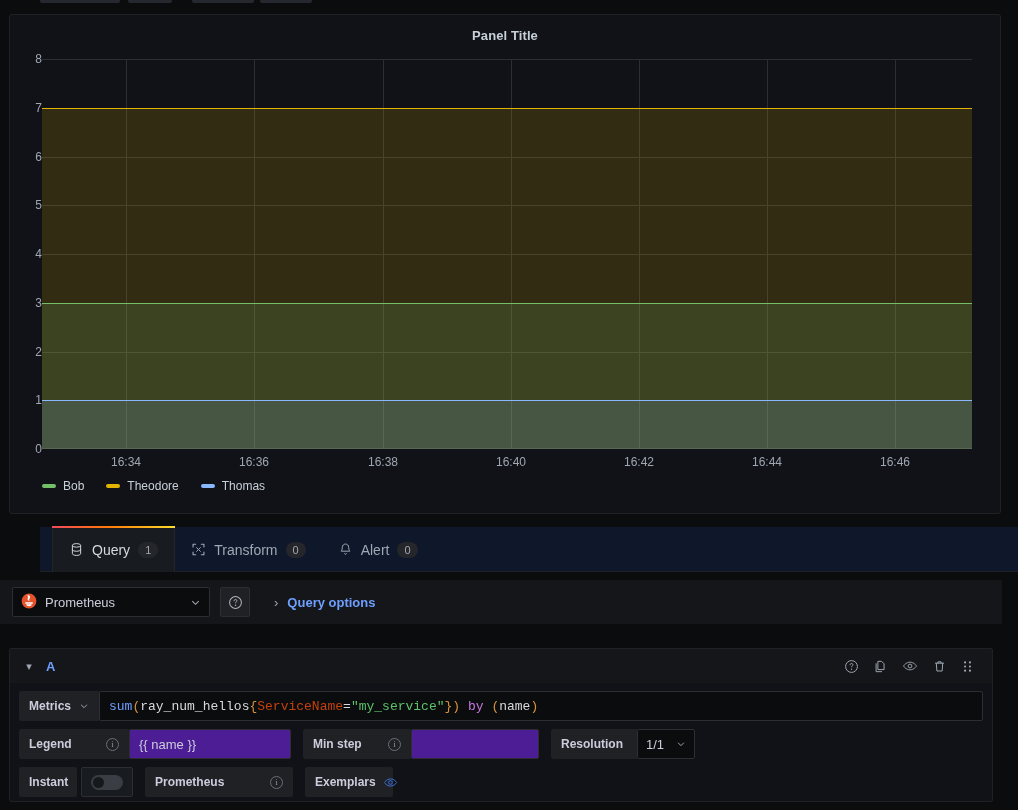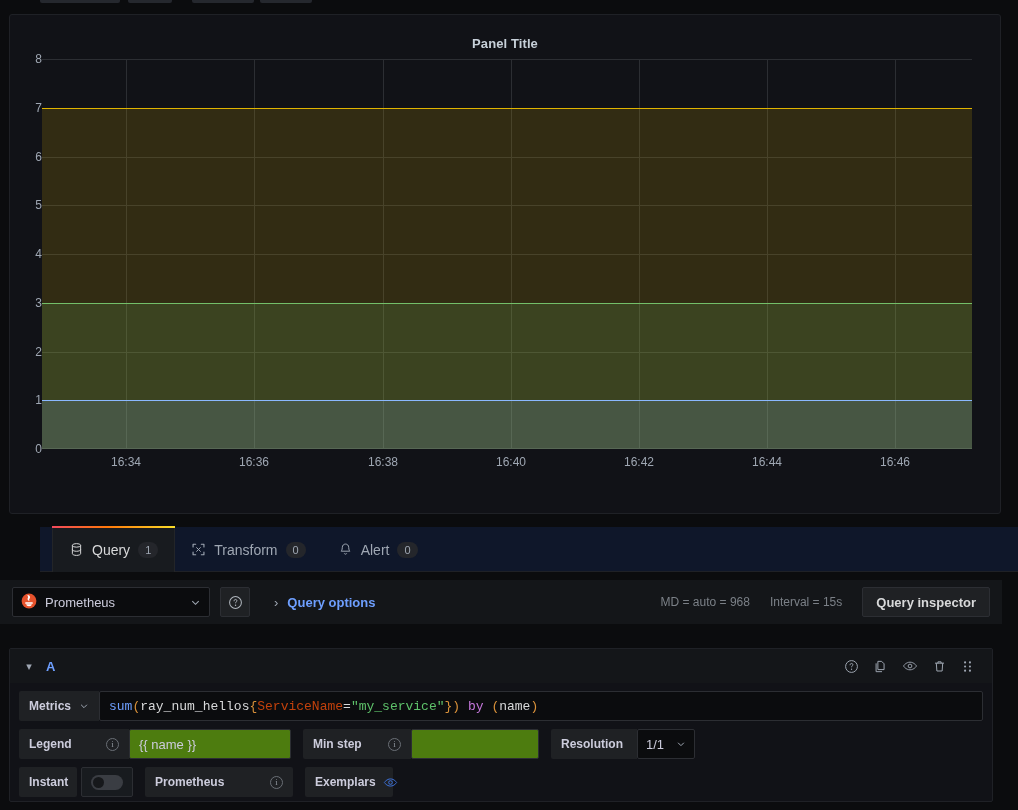--- a/index.html
+++ b/index.html
@@ -14,21 +14,21 @@
   
   .top-strip { position:absolute; left:0; top:0; width:1018px; height:4px; }
   .top-chip { position:absolute; top:0; height:3px; background:#25282e; border-radius:0 0 2px 2px; }
 
   
   .panel {
     position:absolute; left:9px; top:14px; width:992px; height:500px;
     background:#111217; border:1px solid #1f2126; border-radius:3px;
   }
   .panel-title {
-    width:100%; text-align:center; margin-top:21px;
+    width:100%; text-align:center; margin-top:13px;
     font-size:13px; font-weight:bold; color:#c7d0d9; letter-spacing:.1px;
   }
 
   .plot-wrap { position:absolute; left:0; top:44px; width:992px; height:430px; }
   .yaxis { position:absolute; left:0; top:0; width:32px; height:390px; }
   .ylab {
     position:absolute; right:0; transform:translateY(-50%);
     font-size:12px; color:#9fa7b3; text-align:right; width:30px;
   }
   .plot {
@@ -132,21 +132,21 @@
     width:13px; height:13px; border:1px solid #6a6f76; border-radius:50%;
     color:#8e949c; font-size:9px; line-height:11px; text-align:center;
     font-weight:normal; font-family:"Liberation Serif", serif;
   }
   .code-input {
     flex:1; height:30px; background:#0b0c0e; border:1px solid #2c2e33; border-radius:2px;
     display:flex; align-items:center; padding:0 9px; overflow:hidden;
     font-family:"Liberation Mono", monospace; font-size:13px; white-space:pre;
   }
   .txt-input {
-    height:30px; background:#4d7c0f; border:1px solid #2c2e33; border-radius:2px;
+    height:30px; background:#4c1d95; border:1px solid #2c2e33; border-radius:2px;
     display:flex; align-items:center; padding:0 9px;
     font-size:13px; color:#ccccdc;
   }
   .sel {
     height:30px; background:#0b0c0e; border:1px solid #2c2e33; border-radius:2px;
     display:flex; align-items:center; padding:0 8px; gap:12px;
     font-size:13px; color:#ccccdc; cursor:pointer;
   }
   .sel .cv { margin-left:auto; color:#9fa7b3; font-size:10px; }
   .group { display:flex; align-items:center; margin-right:12px; }
@@ -221,20 +221,34 @@
         </div>
       <div class="xaxis" id="xaxis">
           <div class="xlab" style="left: 84px;">16:34</div>
           <div class="xlab" style="left: 212px;">16:36</div>
           <div class="xlab" style="left: 341px;">16:38</div>
           <div class="xlab" style="left: 469px;">16:40</div>
           <div class="xlab" style="left: 597px;">16:42</div>
           <div class="xlab" style="left: 725px;">16:44</div>
           <div class="xlab" style="left: 853px;">16:46</div>
         </div>
+      <div class="legend" id="legend">
+          <div class="legend-item">
+            <span class="legend-swatch" style="background: rgb(115, 191, 105);"></span>
+            <span class="legend-label">Bob</span>
+          </div>
+          <div class="legend-item">
+            <span class="legend-swatch" style="background: rgb(224, 180, 0);"></span>
+            <span class="legend-label">Theodore</span>
+          </div>
+          <div class="legend-item">
+            <span class="legend-swatch" style="background: rgb(138, 184, 255);"></span>
+            <span class="legend-label">Thomas</span>
+          </div>
+        </div>
     </div>
   </div>
 
   <div class="tabbar">
     <div class="tabs" id="tabs">
         <div class="tab active">
           <span style="display: flex;">
             <svg width="15" height="15" viewBox="0 0 16 16">
               <ellipse cx="8" cy="3.6" rx="4.4" ry="1.9" stroke="currentColor" stroke-width="1.05" fill="none"></ellipse>
               <path d="M3.6 3.6v8.8c0 1.05 2 1.9 4.4 1.9s4.4-.85 4.4-1.9V3.6" stroke="currentColor" stroke-width="1.05" fill="none"></path>
@@ -289,25 +303,20 @@
         <path d="M6.5 6.2c0-.9.7-1.5 1.5-1.5s1.5.6 1.5 1.4c0 1.1-1.4 1.2-1.4 2.3" stroke="#b0b6bd" stroke-width="1.05" fill="none" stroke-linecap="round"></path>
         <circle cx="8.05" cy="10.9" r=".75" fill="#b0b6bd"></circle>
       </svg>
     </div>
 
     <div class="qopts">
       <span class="qopts-chevron">›</span>
       <span>Query options</span>
     </div>
 
-    <div class="qbar-right">
-      <span class="qmeta">MD = auto = 968</span>
-      <span class="qmeta">Interval = 15s</span>
-      <div class="qinspect">Query inspector</div>
-    </div>
   </div>
 
   <div class="qrow">
     <div class="qrow-head">
       <span class="collapse">▾</span>
       <span class="qrow-id">A</span>
       <div class="qrow-actions">
         <span class="act">
           <svg width="15" height="15" viewBox="0 0 16 16">
             <circle cx="8" cy="8" r="6.3" stroke="#9fa7b3" stroke-width="1.05" fill="none"></circle>

